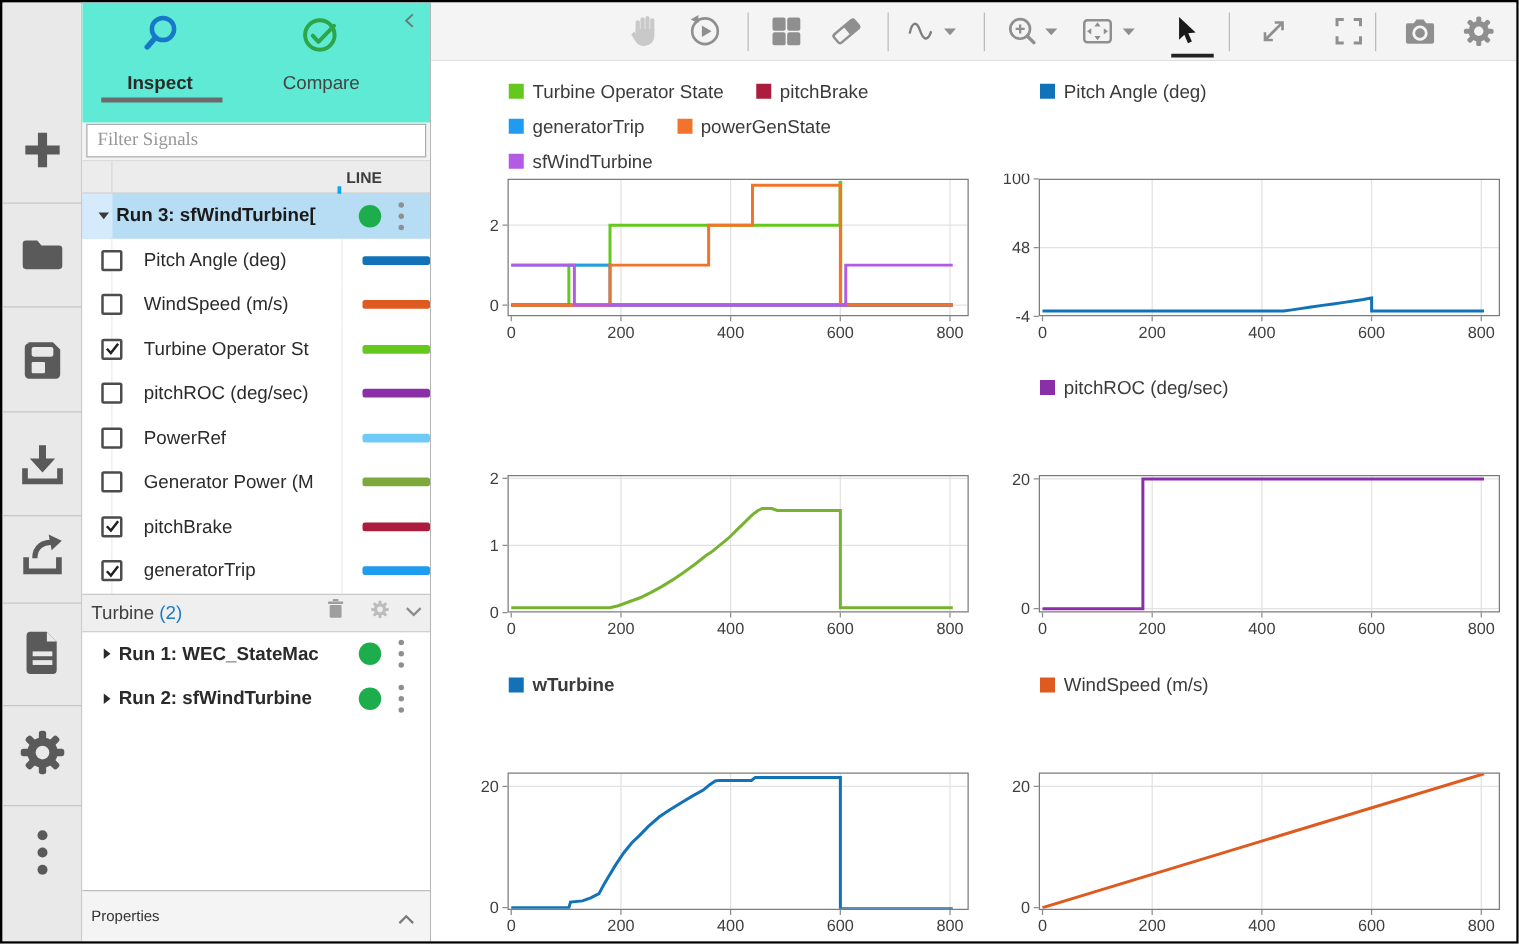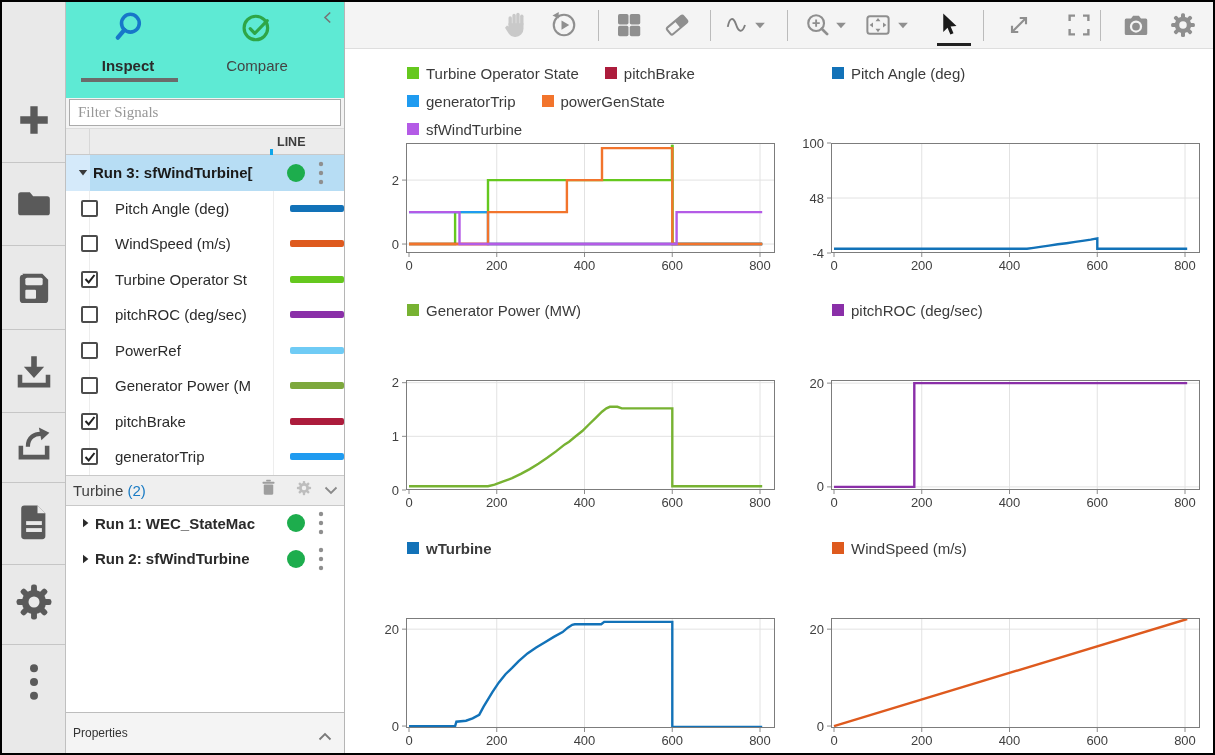--- a/index.html
+++ b/index.html
@@ -549,26 +549,20 @@
           <text x="311.25" y="131" text-anchor="middle" font-size="13" fill="#3f3f3f">600</text>
           <line x1="399" y1="114" x2="399" y2="118" stroke="#8c8c8c" stroke-width="1"></line>
           <text x="399" y="131" text-anchor="middle" font-size="13" fill="#3f3f3f">800</text>
           <line x1="45" y1="114" x2="41" y2="114" stroke="#8c8c8c" stroke-width="1"></line>
           <text x="38" y="118.5" text-anchor="end" font-size="13" fill="#3f3f3f">-4</text>
           <line x1="45" y1="59" x2="41" y2="59" stroke="#8c8c8c" stroke-width="1"></line>
           <text x="38" y="63.5" text-anchor="end" font-size="13" fill="#3f3f3f">48</text>
           <line x1="45" y1="4" x2="41" y2="4" stroke="#8c8c8c" stroke-width="1"></line>
           <text x="38" y="8.5" text-anchor="end" font-size="13" fill="#3f3f3f">100</text>
         </svg>
-        <div class="legend" style="left: 62px; top: 250px;">
-          <span class="litem">
-            <span class="lsq" style="background: rgb(119, 178, 50);"></span>
-            <span>Generator Power (MW)</span>
-          </span>
-        </div>
         <svg width="428" height="138" class="plotsvg" style="left: 16px; top: 327px;">
           <defs>
             <clipPath id="clip2">
               <rect x="46" y="5" width="367" height="108"></rect>
             </clipPath>
           </defs>
           <rect x="45" y="4" width="369" height="110" fill="#fff" stroke="none"></rect>
           <line x1="135.75" y1="5" x2="135.75" y2="113" stroke="#e2e2e2" stroke-width="1"></line>
           <line x1="223.5" y1="5" x2="223.5" y2="113" stroke="#e2e2e2" stroke-width="1"></line>
           <line x1="311.25" y1="5" x2="311.25" y2="113" stroke="#e2e2e2" stroke-width="1"></line>

